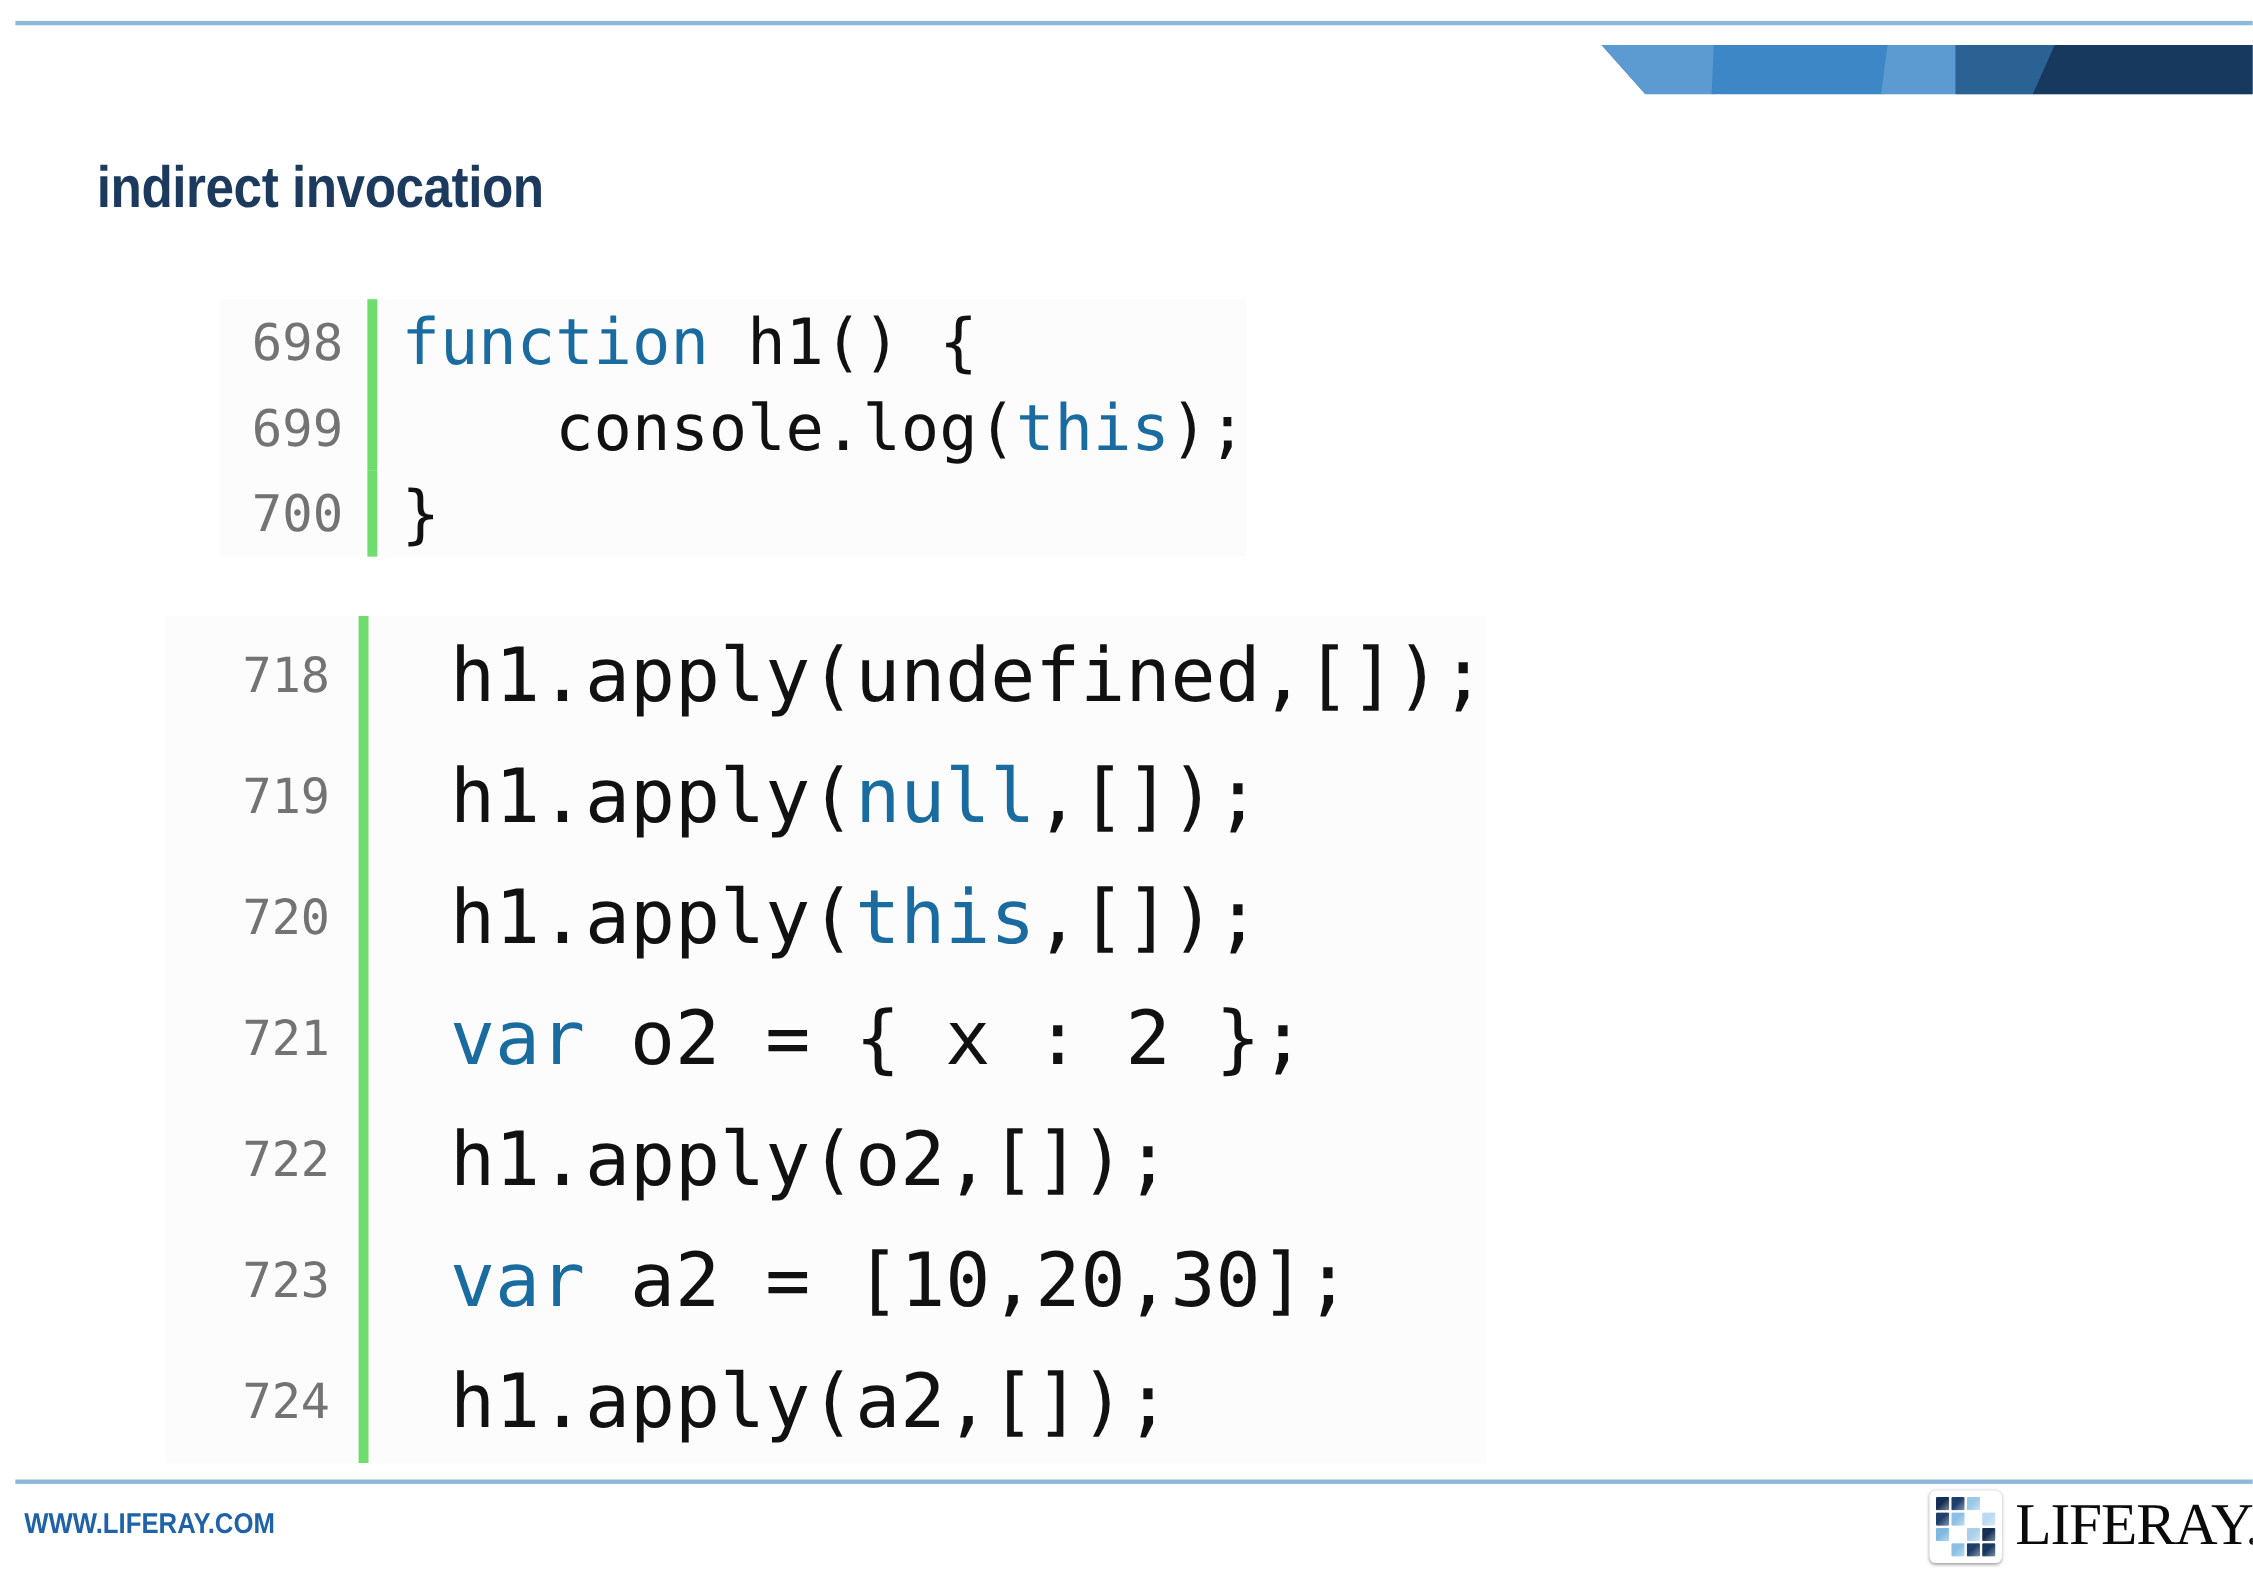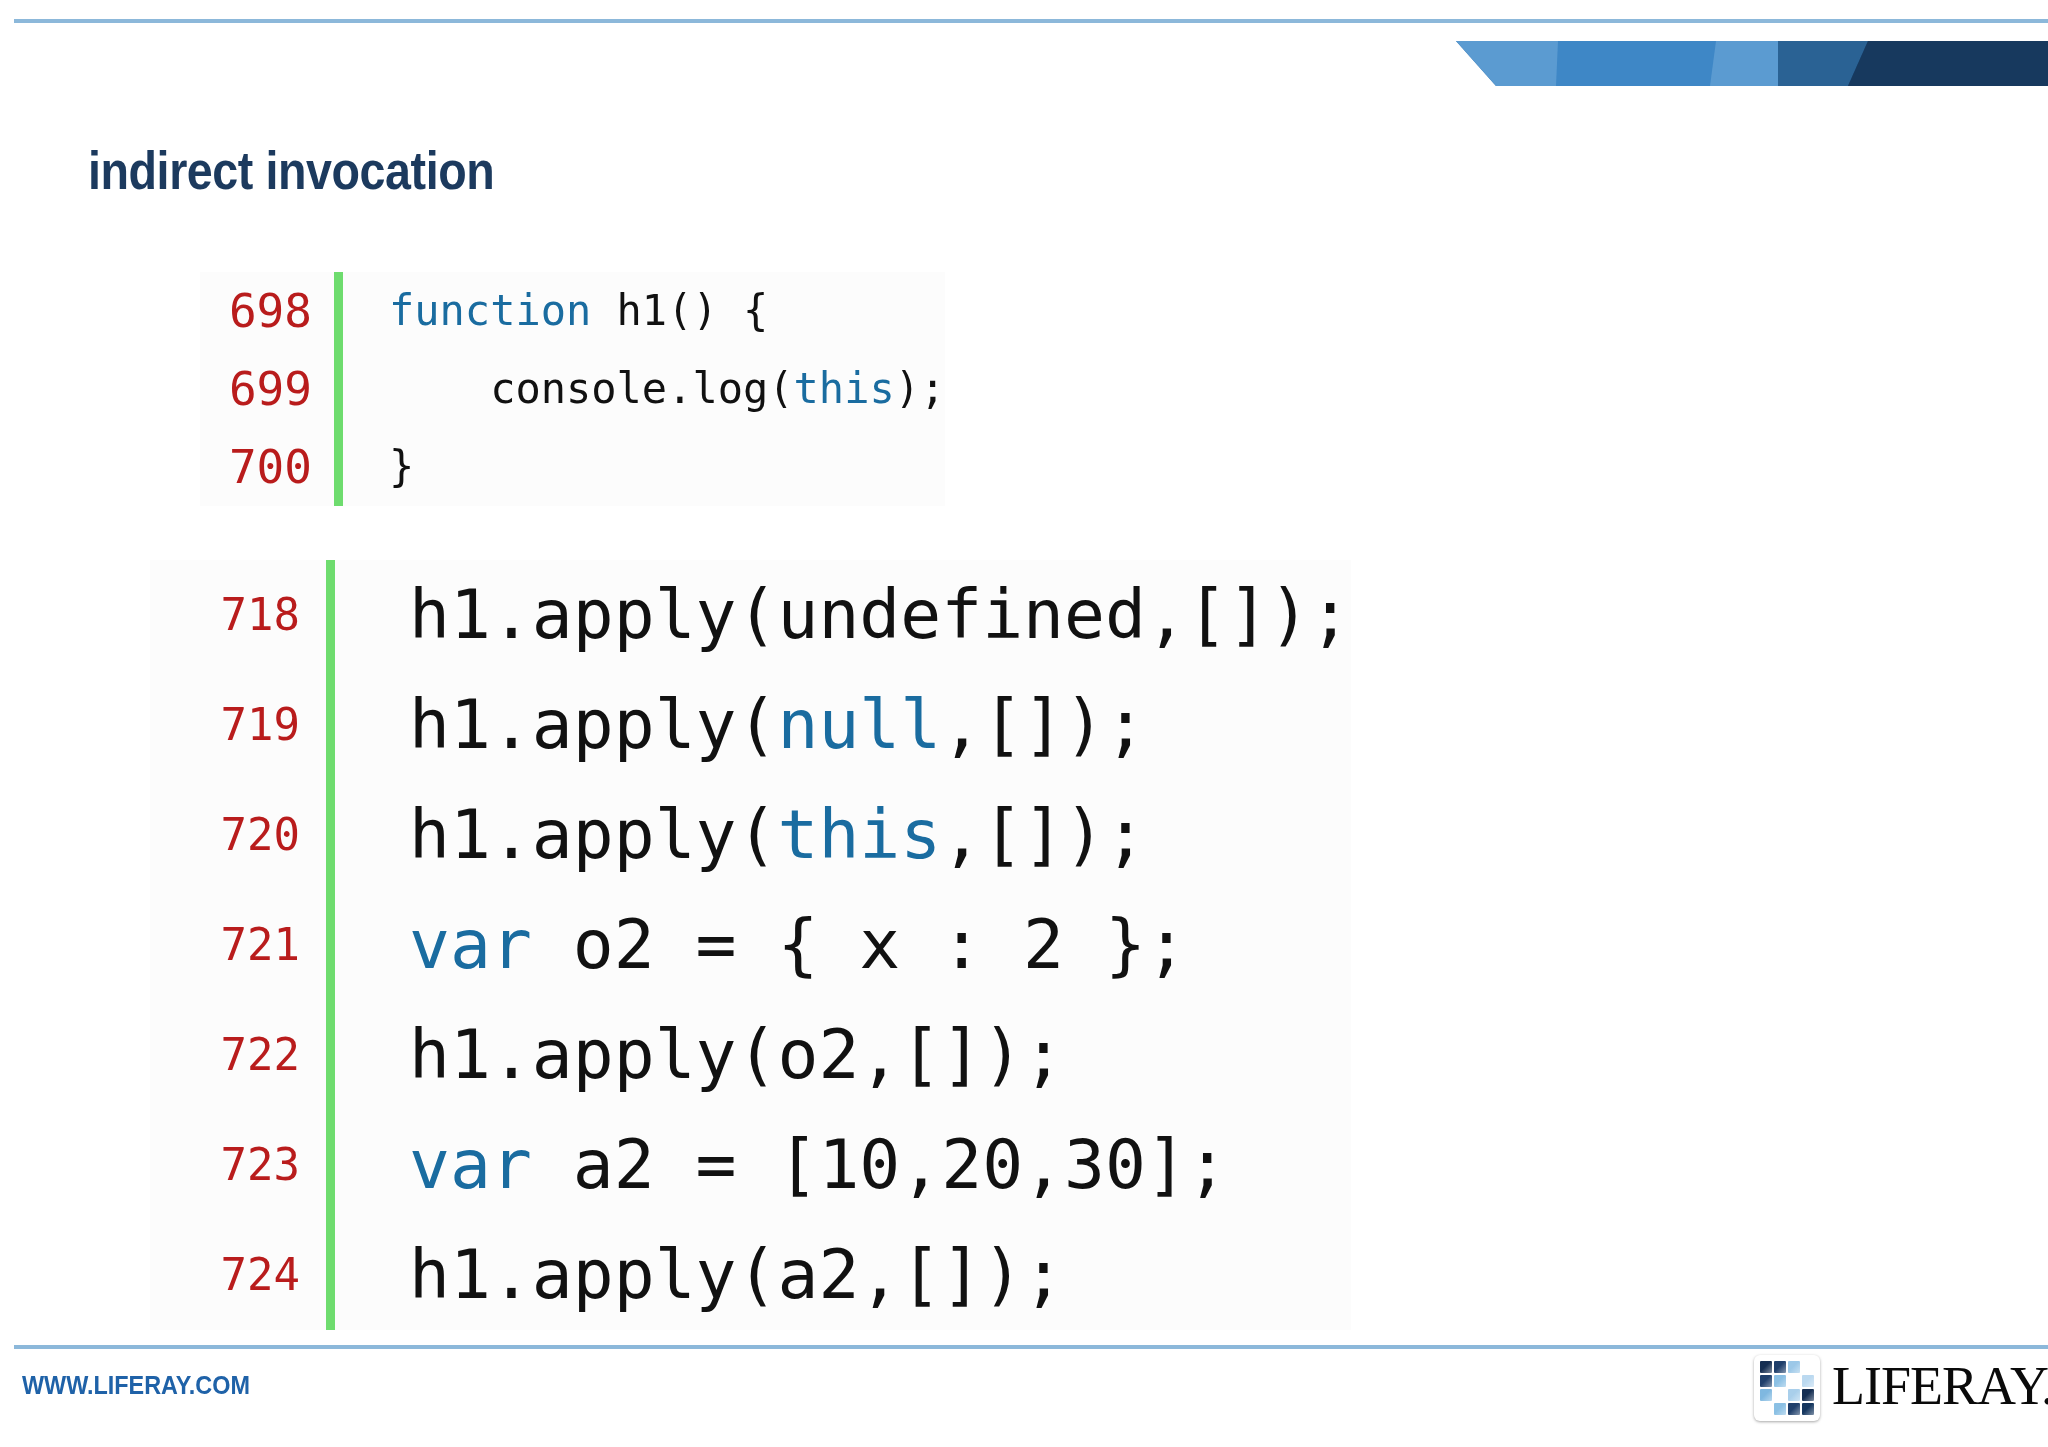--- a/index.html
+++ b/index.html
@@ -42,41 +42,41 @@
     font-family:"DejaVu Sans Mono","Liberation Mono",monospace;
     white-space:pre;
   }
 
   .block-small{ left:200px; top:272px; }
   .block-large{ left:150px; top:560px; }
 
   .code-row{ display:flex; align-items:center; }
 
   .lineno{
-    color:#b91c1c;
+    color:#737373;
     text-align:right;
     flex:0 0 auto;
     font-family:"DejaVu Sans Mono","Liberation Mono",monospace;
   }
   .gutter{
     flex:0 0 auto;
     background:#6EDC6E;
     align-self:stretch;
   }
   .codetext{
     flex:1 1 auto;
     color:#111111;
     font-family:"DejaVu Sans Mono","Liberation Mono",monospace;
   }
   .kw{ color:#1A6CA0; }
 
   
   .block-small .lineno{ font-size:46px; width:112px; line-height:78px; }
   .block-small .gutter{ width:9px; margin-left:22px; margin-right:0; }
-  .block-small .codetext{ font-size:42px; line-height:78px; padding-left:46px; }
+  .block-small .codetext{ font-size:58px; line-height:78px; padding-left:22px; }
 
   
   .block-large .lineno{ font-size:44px; width:150px; line-height:110px; }
   .block-large .gutter{ width:9px; margin-left:26px; }
   .block-large .codetext{ font-size:68px; line-height:110px; padding-left:74px; }
 
   
   .footer-rule{
     position:absolute;left:14px;top:1345px;width:2034px;height:4px;
     background:#8CB8DA;

